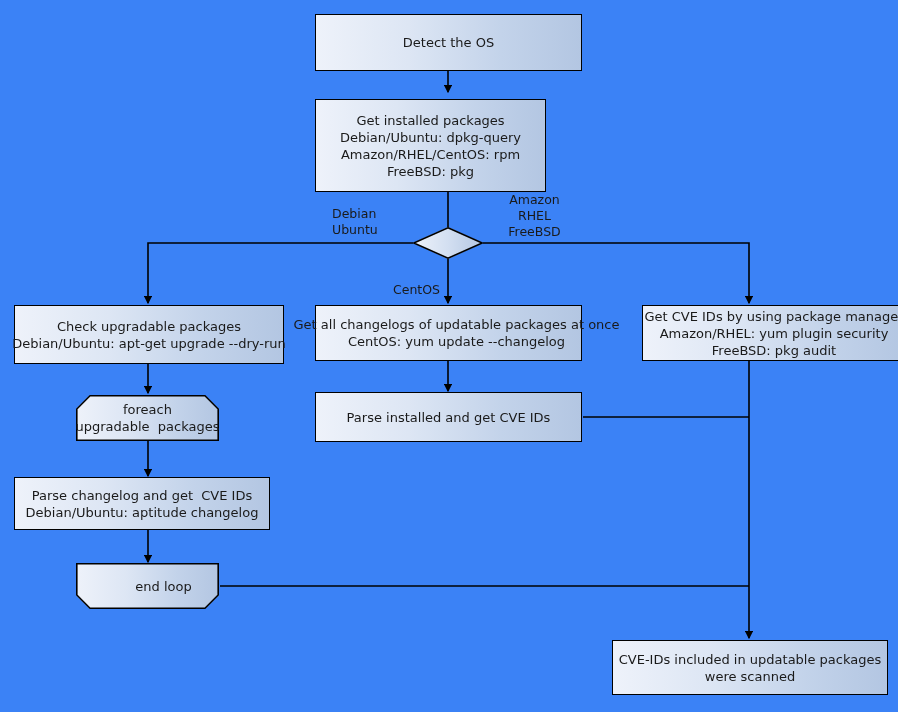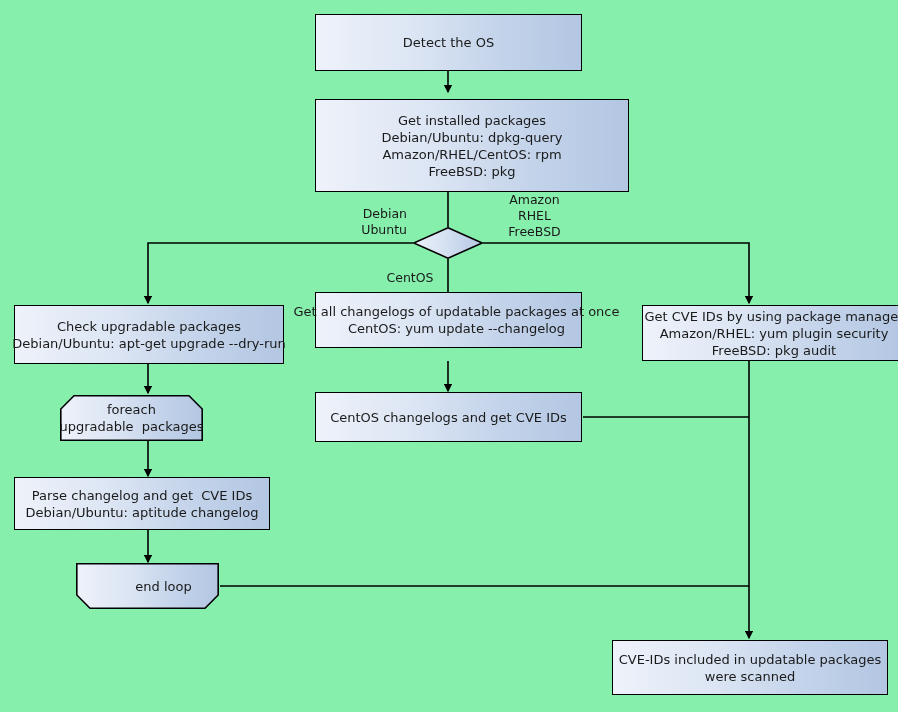--- a/index.html
+++ b/index.html
@@ -8,21 +8,21 @@
     padding: 0;
     background: #ffffff;
   }
   body {
     font-family: "DejaVu Sans", "Liberation Sans", sans-serif;
   }
   #canvas {
     position: relative;
     width: 898px;
     height: 712px;
-    background: #86efac;
+    background: #3b82f6;
     overflow: hidden;
   }
 
   
   .node {
     position: absolute;
     box-sizing: border-box;
     display: flex;
     align-items: center;
     justify-content: center;
@@ -90,21 +90,21 @@
 
   
   .edge-label {
     position: absolute;
     font-size: 12.5px;
     line-height: 16px;
     color: #1a1a1a;
     white-space: pre;
     text-align: center;
   }
-  .edge-label.right-al { text-align: right; }
+  .edge-label.right-al { text-align: left; }
 
   
   #edges {
     position: absolute;
     left: 0;
     top: 0;
     width: 898px;
     height: 712px;
     pointer-events: none;
   }
@@ -145,21 +145,21 @@
       <line x1="583" y1="417" x2="749" y2="417"></line>
 
       <line x1="749" y1="361" x2="749" y2="638" marker-end="url(#arrow)"></line>
     </g>
   </svg>
 
   <div class="node rect" style="left:315px; top:14px; width:267px; height:57px;">
     <span class="txt">Detect the OS</span>
   </div>
 
-  <div class="node rect" style="left:315px; top:99px; width:314px; height:93px;">
+  <div class="node rect" style="left:315px; top:99px; width:231px; height:93px;">
     <span class="txt">Get installed packages
 Debian/Ubuntu: dpkg-query
 Amazon/RHEL/CentOS: rpm
 FreeBSD: pkg</span>
   </div>
 
   <div class="node diamond" style="left:413px; top:227px; width:70px; height:32px;">
     <span class="shape-bg"></span>
     <svg class="shape-outline" viewBox="0 0 70 32" preserveAspectRatio="none" style="position:absolute;inset:0;">
       <polygon points="35,0.8 69.2,16 35,31.2 0.8,16" fill="none" stroke="#000000" stroke-width="1.6"></polygon>
@@ -167,28 +167,28 @@
     <span class="txt"></span>
   </div>
 
   <div class="edge-label right-al" style="left:332px; top:206px; width:75px;">Debian
 Ubuntu</div>
 
   <div class="edge-label" style="left:492px; top:192px; width:85px; text-align:center;">Amazon
 RHEL
 FreeBSD</div>
 
-  <div class="edge-label" style="left:380px; top:270px; width:60px; ">CentOS</div>
+  <div class="edge-label" style="left:380px; top:282px; width:60px; text-align:right;">CentOS</div>
 
   <div class="node rect" style="left:14px; top:305px; width:270px; height:59px;">
     <span class="txt">Check upgradable packages
 Debian/Ubuntu: apt-get upgrade --dry-run</span>
   </div>
 
-  <div class="node loop-start" style="left:60px; top:395px; width:143px; height:46px;">
+  <div class="node loop-start" style="left:76px; top:395px; width:143px; height:46px;">
     <span class="shape-bg"></span>
     <svg class="shape-outline" viewBox="0 0 143 46" preserveAspectRatio="none" style="position:absolute;inset:0;">
       <polygon points="14,0.8 129,0.8 142.2,14 142.2,45.2 0.8,45.2 0.8,14" fill="none" stroke="#000000" stroke-width="1.6"></polygon>
     </svg>
     <span class="txt">foreach
 upgradable  packages</span>
   </div>
 
   <div class="node rect" style="left:14px; top:477px; width:256px; height:53px;">
     <span class="txt">Parse changelog and get  CVE IDs
@@ -196,27 +196,27 @@
   </div>
 
   <div class="node loop-end" style="left:76px; top:563px; width:143px; height:46px;padding-left:32px;">
     <span class="shape-bg"></span>
     <svg class="shape-outline" viewBox="0 0 143 46" preserveAspectRatio="none" style="position:absolute;inset:0;">
       <polygon points="0.8,0.8 142.2,0.8 142.2,32 129,45.2 14,45.2 0.8,32" fill="none" stroke="#000000" stroke-width="1.6"></polygon>
     </svg>
     <span class="txt">end loop</span>
   </div>
 
-  <div class="node rect" style="left:315px; top:292px; width:267px; height:56px;padding-left:16px;">
+  <div class="node rect" style="left:315px; top:305px; width:267px; height:56px;padding-left:16px;">
     <span class="txt">Get all changelogs of updatable packages at once
 CentOS: yum update --changelog</span>
   </div>
 
   <div class="node rect" style="left:315px; top:392px; width:267px; height:50px;">
-    <span class="txt">CentOS changelogs and get CVE IDs</span>
+    <span class="txt">Parse installed and get CVE IDs</span>
   </div>
 
   <div class="node rect" style="left:642px; top:305px; width:264px; height:56px;">
     <span class="txt">Get CVE IDs by using package manager
 Amazon/RHEL: yum plugin security
 FreeBSD: pkg audit</span>
   </div>
 
   <div class="node rect" style="left:612px; top:640px; width:276px; height:55px;">
     <span class="txt">CVE-IDs included in updatable packages

